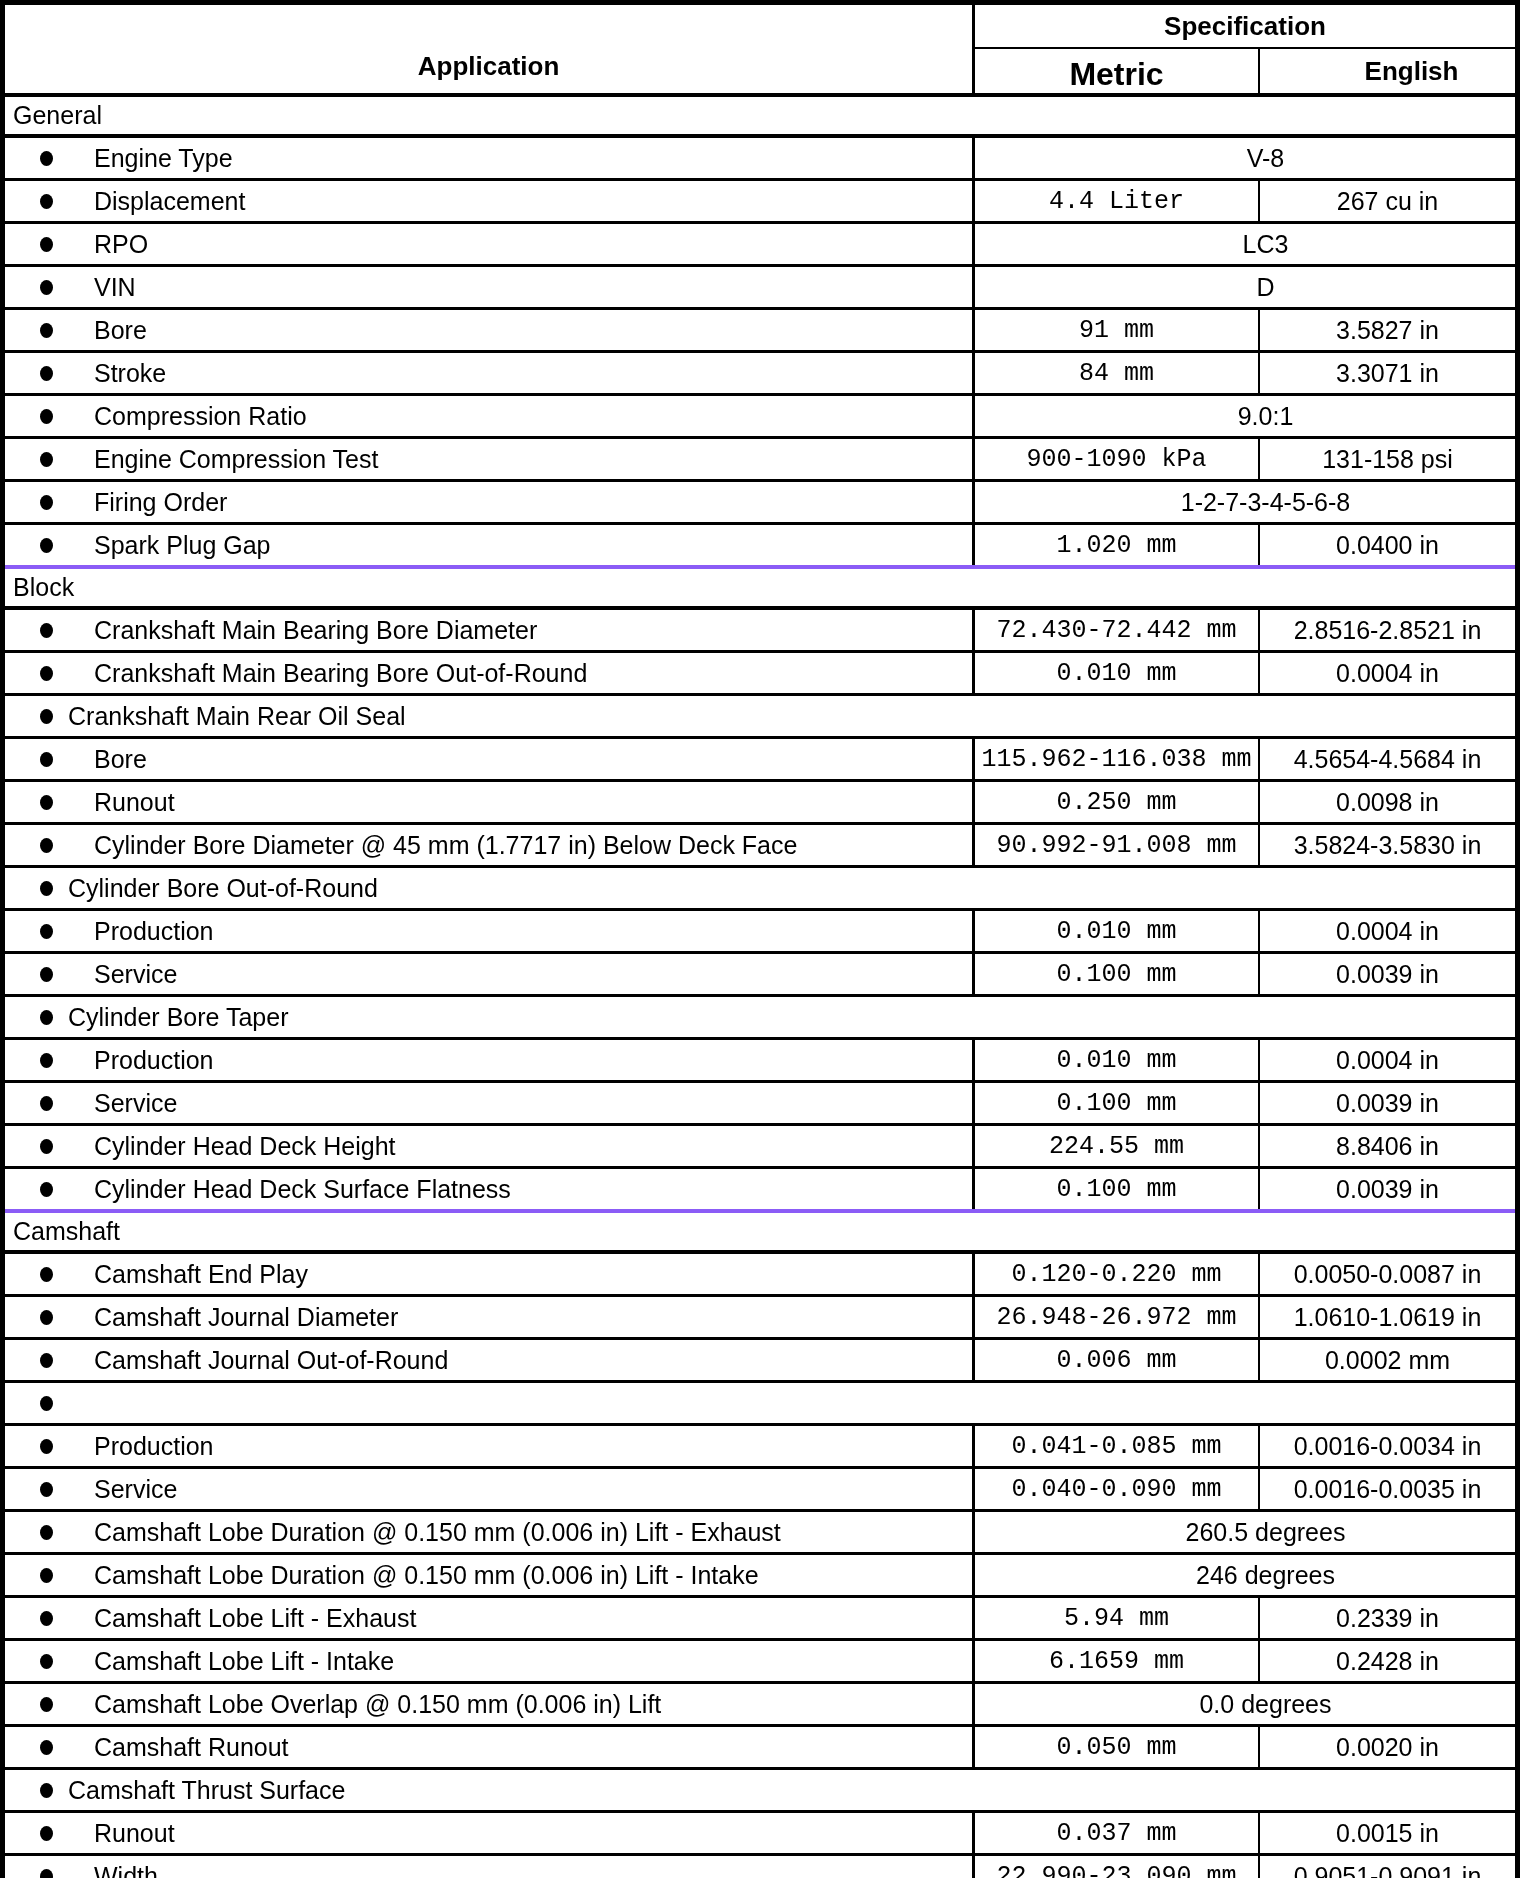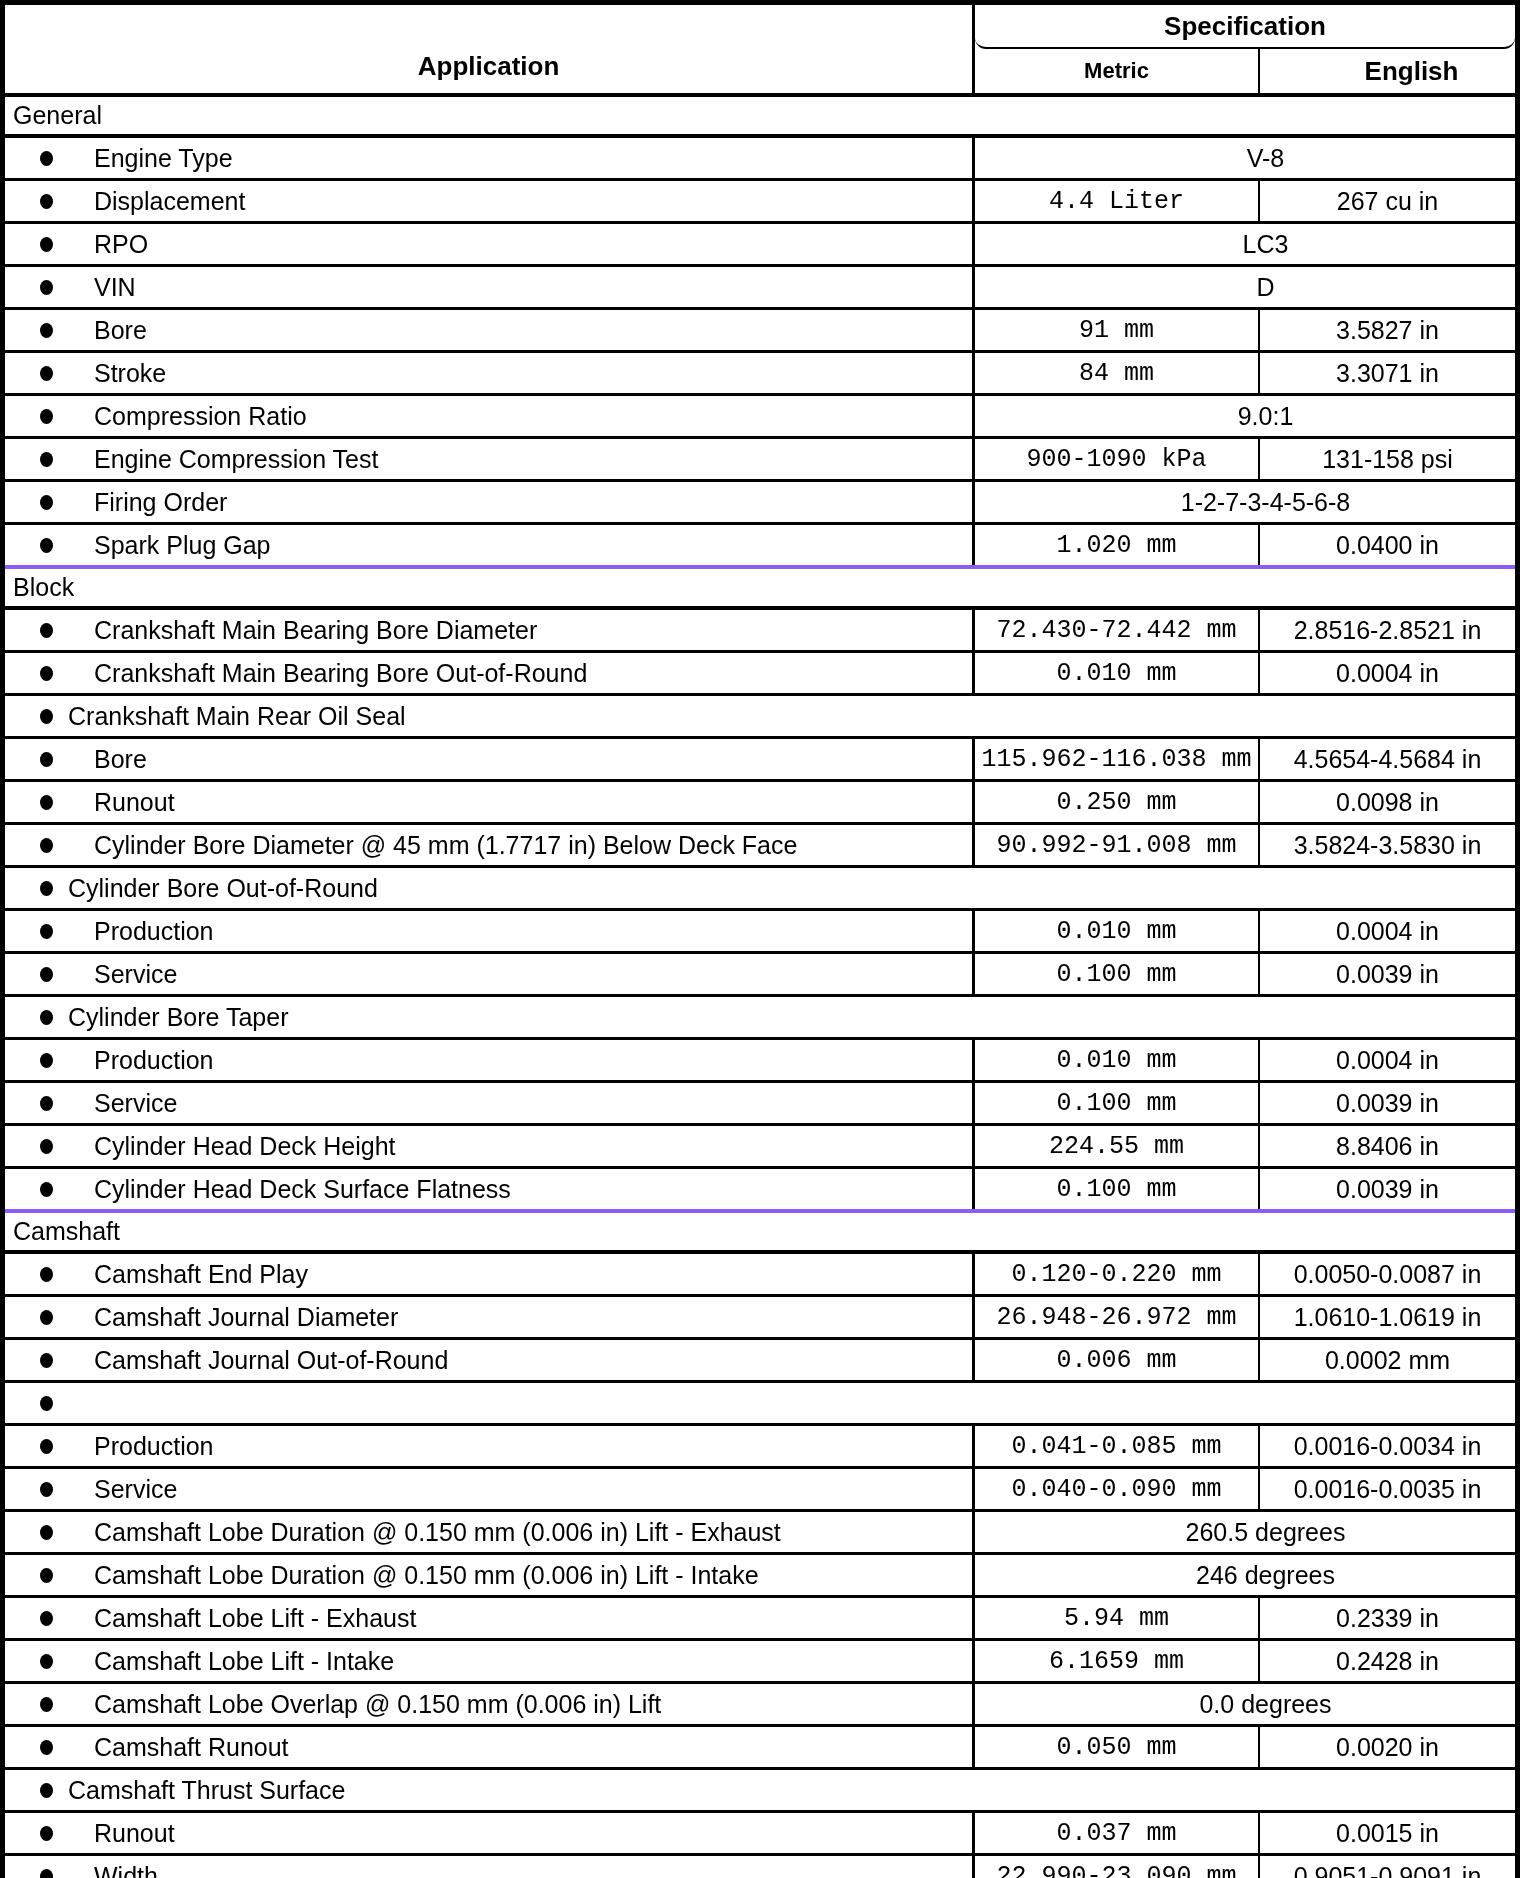--- a/index.html
+++ b/index.html
@@ -32,27 +32,27 @@
     grid-column:1; grid-row:1/3;
     border-right:3px solid #000;
     display:flex; align-items:flex-end; justify-content:center;
     padding-bottom:11px;
     font-weight:bold; font-size:26px;
   }
   .th-spec{
     grid-column:2/4; grid-row:1;
     border-bottom:2px solid #000;
     display:flex; align-items:center; justify-content:center;
-    font-weight:bold; font-size:26px;border-radius:11px;
+    font-weight:bold; font-size:26px;
   }
   .th-metric{
     grid-column:2; grid-row:2;
     border-right:2px solid #000;
-    display:flex; align-items:center; justify-content:center;
-    font-weight:bold; font-size:22px;
+    display:flex; align-items:flex-end; justify-content:center;
+    font-weight:bold; font-size:32px;
   }
   .th-english{
     grid-column:3; grid-row:2;
     display:flex; align-items:center; justify-content:center;
     font-weight:bold; font-size:26px;padding-left:48px;
   }
   
   .trow{
     display:grid;
     grid-template-columns:970px 285px 1fr;

